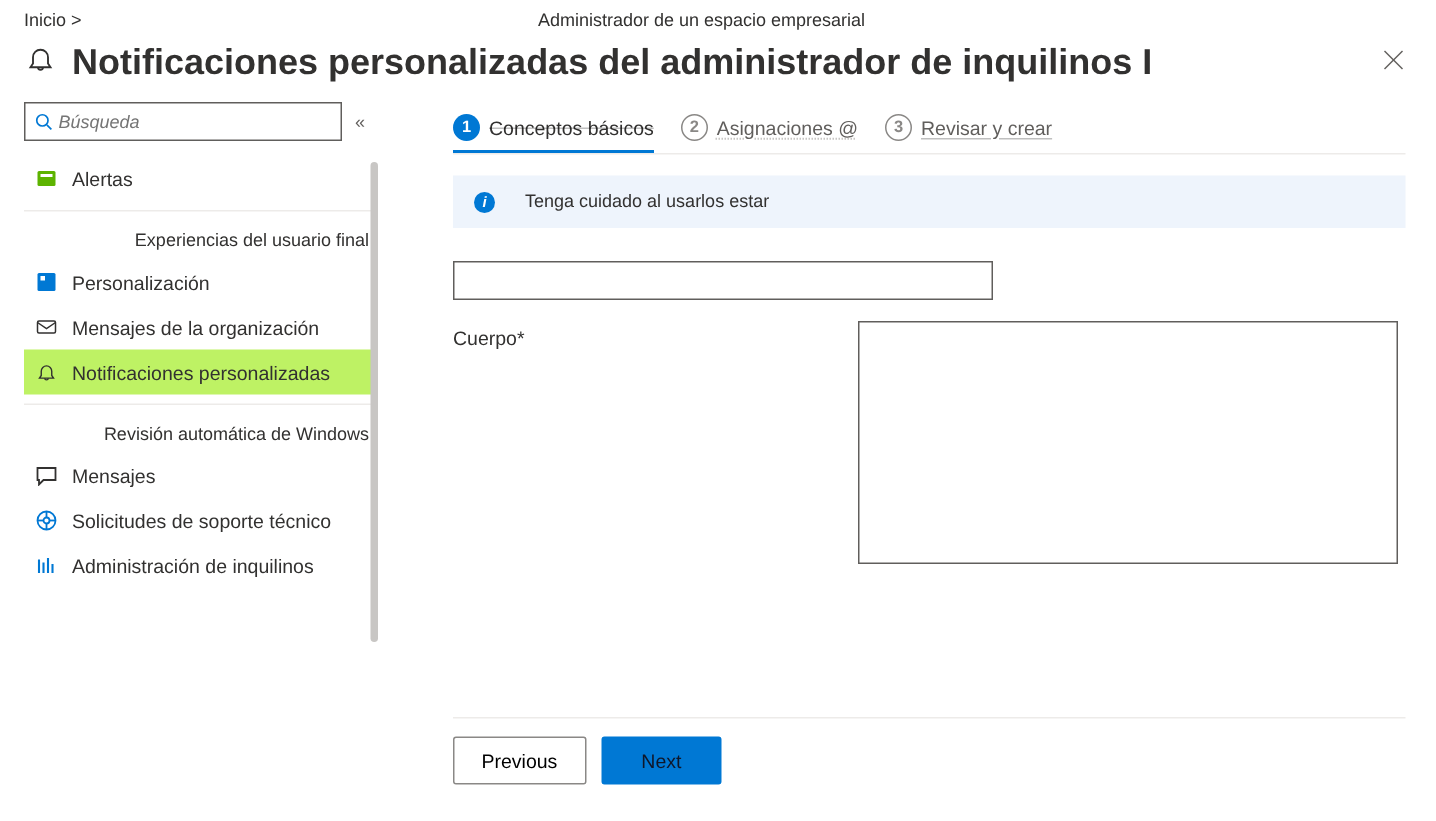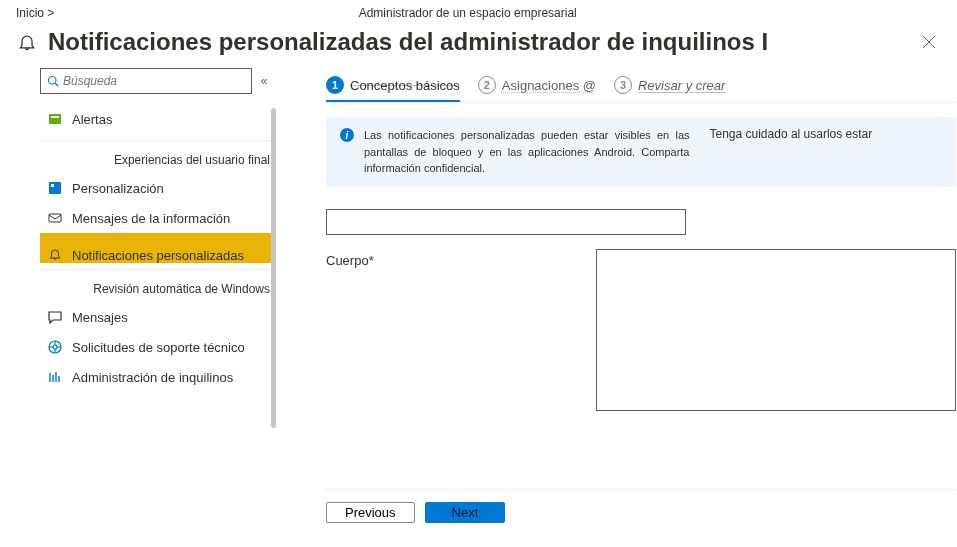--- a/index.html
+++ b/index.html
@@ -21,21 +21,20 @@
     }
     .top-row .breadcrumb { flex: 0 0 auto; }
     .top-row .tenant-label {
       flex: 1;
       text-align: center;
       font-size: 12px;
       color: #323130;
     }
     .page-header {
       display: flex;
-      align-items: center;
       padding: 8px 16px 12px 16px;
     }
     .page-header .bell-icon {
       width: 22px;
       height: 22px;
       margin-right: 10px;
       display: flex;
       align-items: center;
       justify-content: center;
     }
@@ -57,21 +56,20 @@
     .main-layout {
       display: flex;
       height: calc(100% - 80px);
     }
     .sidebar {
       width: 252px;
       flex-shrink: 0;
       padding-left: 16px;
       position: relative;
       overflow-y: auto;
-      margin-left: 24px;
     }
     .search-row {
       display: flex;
       align-items: center;
       margin-bottom: 10px;
     }
     .search-box {
       flex: 1;
       border: 1px solid #605e5c;
       height: 26px;
@@ -104,22 +102,21 @@
     .nav-item {
       display: flex;
       align-items: center;
       height: 30px;
       padding: 0 6px;
       font-size: 13px;
       color: #323130;
       cursor: pointer;
     }
     .nav-item.selected {
-      background: #eab308;
-      align-items: flex-end;
+      background: #bef264;
     }
     .nav-item .nav-icon {
       width: 18px;
       height: 18px;
       margin-right: 8px;
       display: flex;
       align-items: center;
       justify-content: center;
       flex-shrink: 0;
     }
@@ -182,21 +179,21 @@
       margin-bottom: -2px;
     }
     .step.inactive .step-badge {
       background: #fff;
       border: 1px solid #8a8886;
       color: #8a8886;
     }
     .step.inactive { color: #605e5c; }
     .step-label { text-decoration: underline dotted #c8c6c4; text-underline-offset: 2px; }
     .step.active .step-label { text-decoration: line-through; text-decoration-color: rgba(0,0,0,0.25);}
-    .step:nth-child(3) .step-label { text-decoration: underline; text-decoration-color: rgba(0,0,0,0.25); font-style: italic; }
+    .step:nth-child(3) .step-label { text-decoration: underline; text-decoration-color: rgba(0,0,0,0.25); }
     .info-banner {
       background: #eef4fc;
       display: flex;
       align-items: flex-start;
       padding: 10px 14px;
       font-size: 11px;
       color: #323130;
       margin-bottom: 22px;
       gap: 10px;
     }
@@ -254,21 +251,21 @@
       font-family: inherit;
     }
     .footer {
       border-top: 1px solid #edebe9;
       padding: 12px 0;
       display: flex;
       gap: 10px;
       margin-top: auto;
     }
     .btn {
-      height: 21px;
+      height: 32px;
       padding: 0 18px;
       font-size: 13px;
       border: 1px solid #8a8886;
       background: #fff;
       cursor: pointer;
       border-radius: 2px;
     }
     .btn.primary {
       background: #0078d4;
       color: #0f172a;
@@ -337,21 +334,21 @@
       </span>
       <span>Personalización</span>
     </div>
     <div class="nav-item">
       <span class="nav-icon">
         <svg width="14" height="14" viewBox="0 0 14 14" fill="none" stroke="#323130" stroke-width="1">
             <rect x="1" y="3" width="12" height="8" rx="1"></rect>
             <path d="M1 4l6 4 6-4"></path>
           </svg>
       </span>
-      <span>Mensajes de la información</span>
+      <span>Mensajes de la organización</span>
     </div>
     <div class="nav-item selected">
       <span class="nav-icon">
         <svg width="14" height="14" viewBox="0 0 24 24" fill="none" stroke="#323130" stroke-width="1.6">
             <path d="M18 16v-5a6 6 0 10-12 0v5l-2 3h16l-2-3z"></path>
             <path d="M10 19a2 2 0 004 0"></path>
           </svg>
       </span>
       <span>Notificaciones personalizadas</span>
     </div>
@@ -405,21 +402,20 @@
         <div class="step-label">Asignaciones @</div>
       </div>
       <div class="step inactive">
         <div class="step-badge">3</div>
         <div class="step-label">Revisar y crear</div>
       </div>
     </div>
 
     <div class="info-banner">
       <div class="info-ico">i</div>
-      <div class="msg-left">Las notificaciones personalizadas pueden estar visibles en las pantallas de bloqueo y en las aplicaciones Android. Comparta información confidencial.</div>
       <div class="msg-right">Tenga cuidado al usarlos estar</div>
     </div>
 
     <div class="form-row">
       <div class="form-input">
         <input type="text" value="" style="">
       </div>
     </div>
     <div class="form-row">
       <div class="form-label">Cuerpo*</div>

